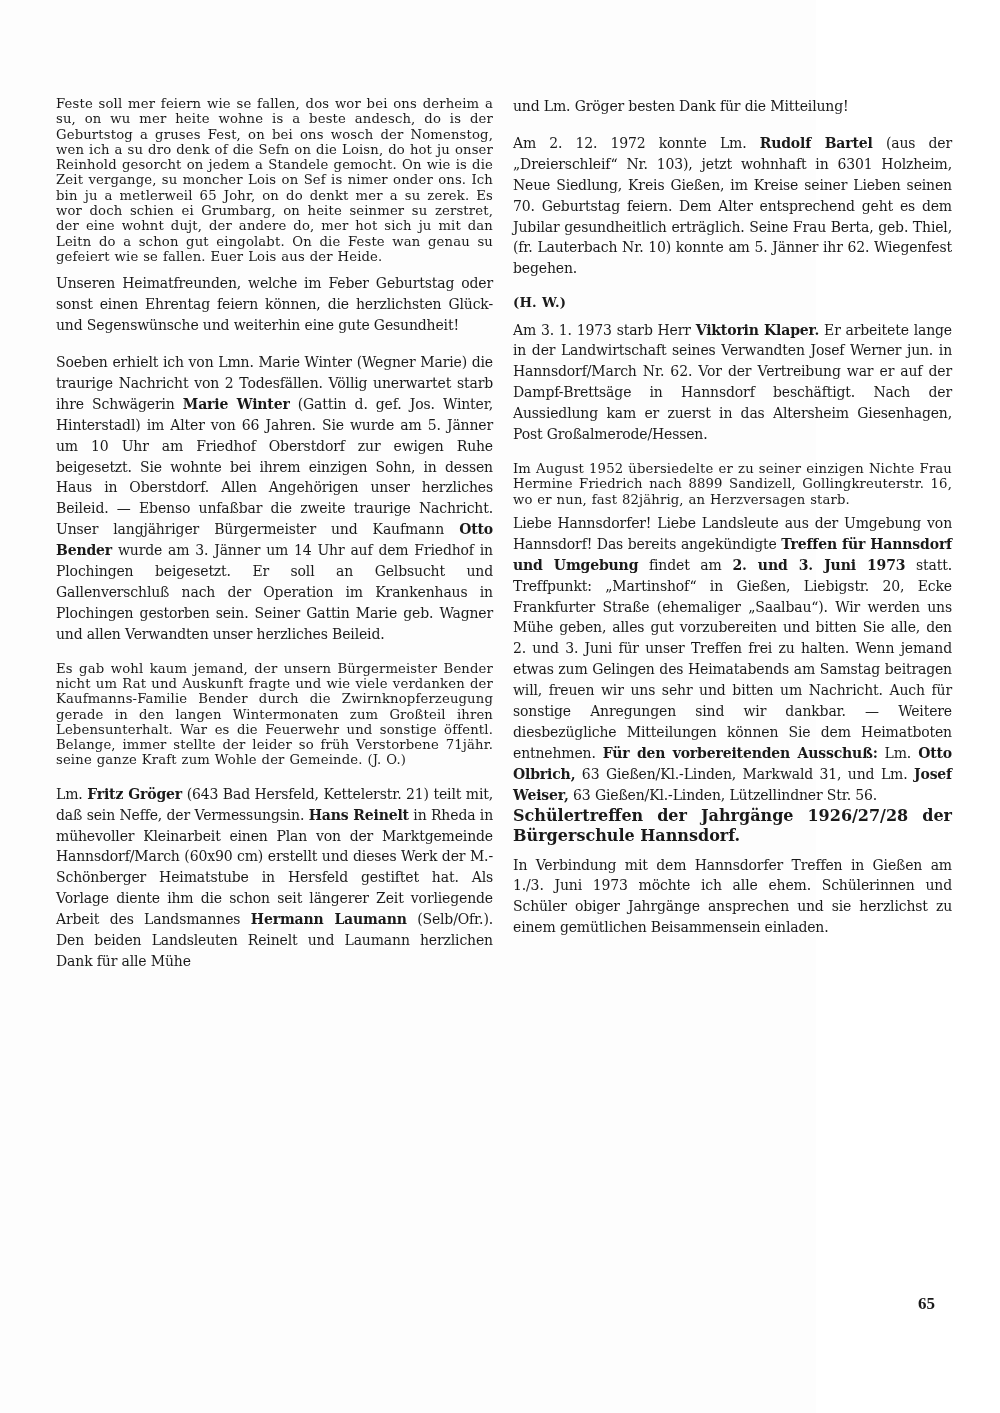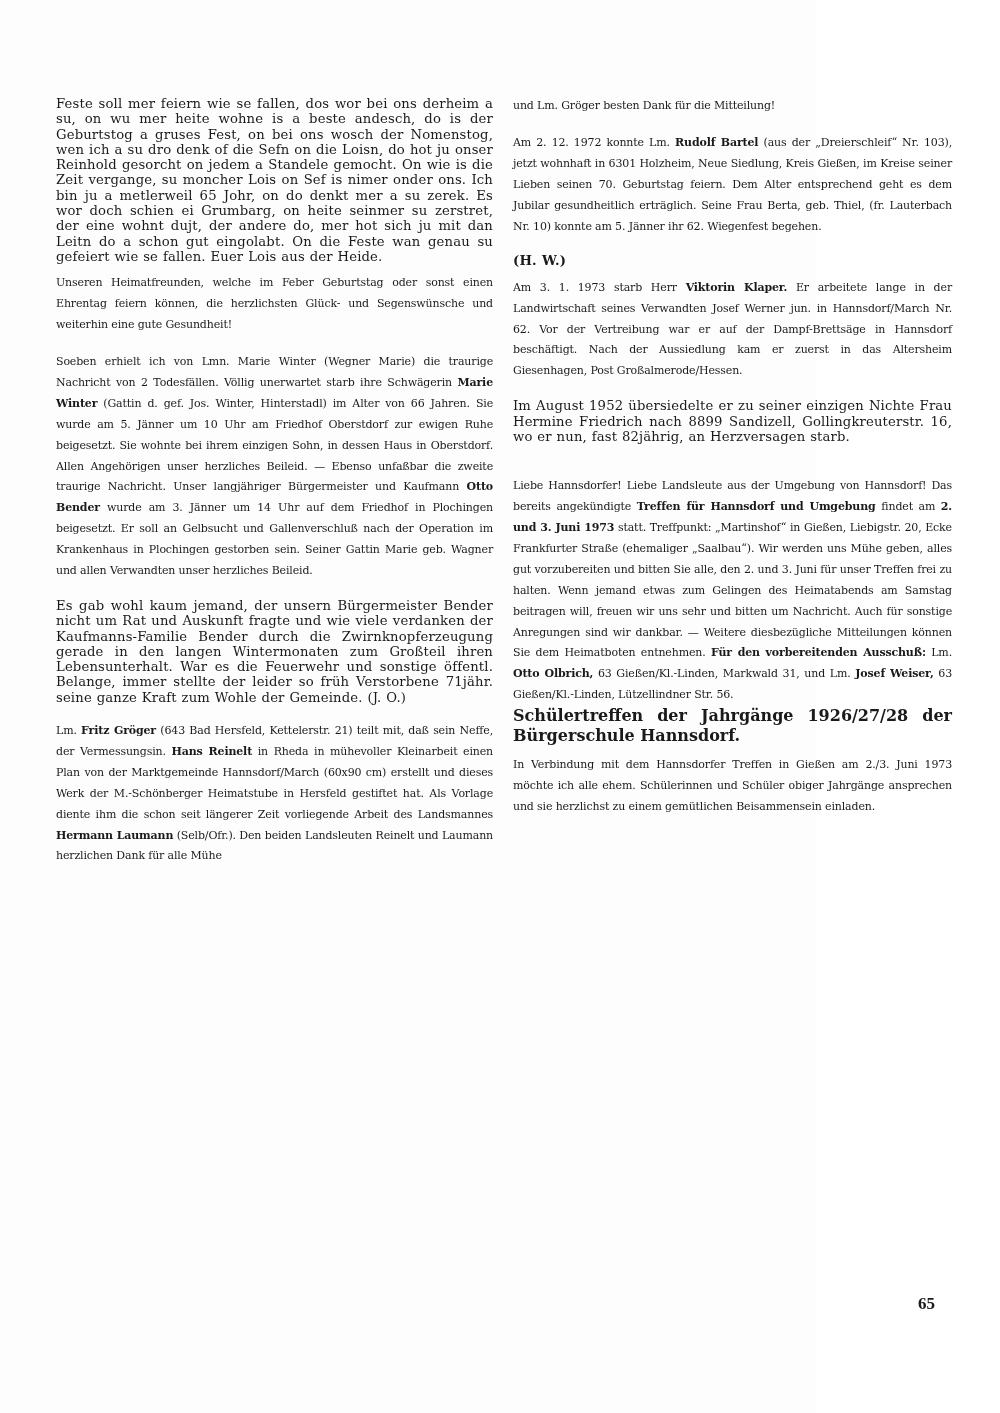--- a/index.html
+++ b/index.html
@@ -3,24 +3,24 @@
 <meta charset="utf-8">
 <style>
   html, body { margin: 0; padding: 0; background: #ffffff; }
   body { width: 1000px; height: 1413px; position: relative; overflow: hidden; color: #1a1a1a; }
   .page { position: absolute; left: 0; top: 0; width: 816px; height: 1413px; background: #fdfdfd; }
   .col { position: absolute; top: 96px; }
   .col-left { left: 56px; width: 437px; }
   .col-right { left: 513px; width: 439px; }
   p { margin: 0; text-align: justify; hyphens: manual; }
   .small { font-family: "DejaVu Serif", serif; font-size: 13.2px; line-height: 15.3px; letter-spacing: 0.15px; word-spacing: 0.5px; }
-  .large { font-family: "DejaVu Serif", serif; font-size: 11px; line-height: 20.9px; letter-spacing: -0.15px; }
+  .large { font-family: "DejaVu Serif", serif; font-size: 14px; line-height: 20.9px; letter-spacing: -0.15px; }
   .gap-s { margin-top: 16px; }
   .gap-m { margin-top: 9px; }
-  .gap-l { margin-top: 32px; }
+  .gap-l { margin-top: 6px; }
   b { font-weight: bold; }
   h2.section { font-family: "DejaVu Serif", serif; font-weight: bold; font-size: 17.5px; margin: 0; line-height: 22px; letter-spacing: 0.2px; }
   h3.subhead { font-family: "DejaVu Serif", serif; font-weight: bold; font-size: 16px; line-height: 20px; margin: 0; text-align: justify; text-align-last: left; }
   .sig { text-align: left; display: block; }
   .page-number { position: absolute; left: 918px; top: 1294px; font-family: Liberation Serif, serif; font-weight: bold; font-size: 17px; }
 </style>
 </head>
 <body>
 
 <div class="page">
@@ -46,17 +46,17 @@
     <p class="small gap-s"><b class="sig">(H. W.)</b></p>
 
     <p class="large gap-m"><span>Am 3. 1. 1973 starb Herr </span><b>Viktorin Klaper.</b><span> Er arbeitete lange in der Landwirtschaft seines Verwandten Josef Werner jun. in Hannsdorf/March Nr. 62. Vor der Vertreibung war er auf der Dampf-Brettsäge in Hannsdorf beschäftigt. Nach der Aussiedlung kam er zuerst in das Altersheim Giesenhagen, Post Großalmerode/Hessen.</span></p>
 
     <p class="small gap-s">Im August 1952 übersiedelte er zu seiner einzigen Nichte Frau Hermine Friedrich nach 8899 Sandizell, Gollingkreuterstr. 16, wo er nun, fast 82jährig, an Herzversagen starb.</p>
 
     <p class="large gap-l"><span>Liebe Hannsdorfer! Liebe Landsleute aus der Umgebung von Hannsdorf! Das bereits angekündigte </span><b>Treffen für Hannsdorf und Umgebung</b><span> findet am </span><b>2. und 3. Juni 1973</b><span> statt. Treffpunkt: „Martinshof“ in Gießen, Liebigstr. 20, Ecke Frankfurter Straße (ehemaliger „Saalbau“). Wir werden uns Mühe geben, alles gut vorzubereiten und bitten Sie alle, den 2. und 3. Juni für unser Treffen frei zu halten. Wenn jemand etwas zum Gelingen des Heimatabends am Samstag beitragen will, freuen wir uns sehr und bitten um Nachricht. Auch für sonstige Anregungen sind wir dankbar. — Weitere diesbezügliche Mitteilungen können Sie dem Heimatboten entnehmen. </span><b>Für den vorbereitenden Ausschuß:</b><span> Lm. </span><b>Otto Olbrich,</b><span> 63 Gießen/Kl.-Linden, Markwald 31, und Lm. </span><b>Josef Weiser,</b><span> 63 Gießen/Kl.-Linden, Lützellindner Str. 56.</span></p>
 
     <h3 class="subhead gap-l">Schülertreffen der Jahrgänge 1926/27/28 der Bürgerschule Hannsdorf.</h3>
 
-    <p class="large gap-m">In Verbindung mit dem Hannsdorfer Treffen in Gießen am 2./3. Juni 1973 möchte ich alle ehem. Schülerinnen und Schüler obiger Jahrgänge ansprechen und sie herzlichst zu einem gemütlichen Beisammensein einladen.</p>
+    <p class="large gap-m">In Verbindung mit dem Hannsdorfer Treffen in Gießen am 1./3. Juni 1973 möchte ich alle ehem. Schülerinnen und Schüler obiger Jahrgänge ansprechen und sie herzlichst zu einem gemütlichen Beisammensein einladen.</p>
   </div>
 
   <div class="page-number">65</div>
 </div>
 
 </body></html>

